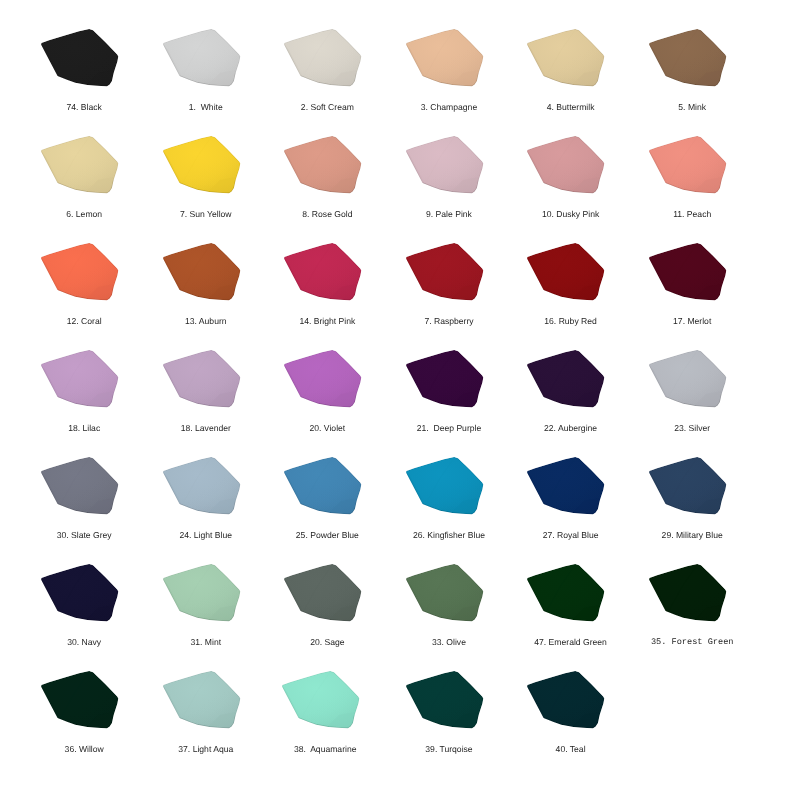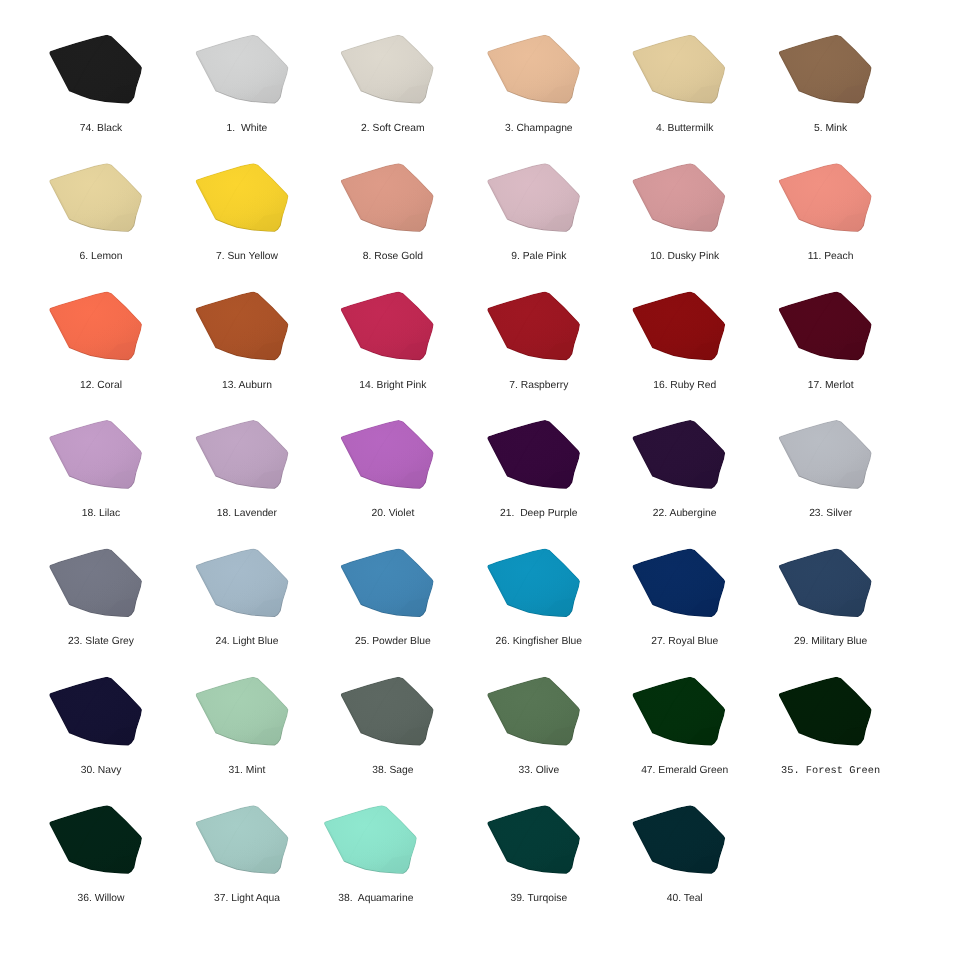--- a/index.html
+++ b/index.html
@@ -956,21 +956,21 @@
           <path class="p-outline p-rightshade" d="M48.2,0 L46.0,0.4 L38.0,2.2 L22.0,6.9 L8.0,11.2 L3.2,12.9 C0.5,13.7 -0.35,14.1 0.3,15.9 L8.4,31.4 L15.9,45.8 L16.6,47.0 L17.8,47.5 L26.6,51.0 L34.3,53.7 L46.6,55.9 L60.0,57.0 L66.0,57.2 L68.6,55.4 L70.9,52.1 L72.6,44.2 L76.4,32.4 L77.3,27.4 L76.2,25.5 L64.2,12.9 L52.0,1.3 Z" fill="url(#lbg24)"></path>
           <path class="p-outline p-bottomshade" d="M48.2,0 L46.0,0.4 L38.0,2.2 L22.0,6.9 L8.0,11.2 L3.2,12.9 C0.5,13.7 -0.35,14.1 0.3,15.9 L8.4,31.4 L15.9,45.8 L16.6,47.0 L17.8,47.5 L26.6,51.0 L34.3,53.7 L46.6,55.9 L60.0,57.0 L66.0,57.2 L68.6,55.4 L70.9,52.1 L72.6,44.2 L76.4,32.4 L77.3,27.4 L76.2,25.5 L64.2,12.9 L52.0,1.3 Z" fill="url(#lcg24)"></path>
           <polygon class="p-leftfacet" points="-4,10 -4,60 24,60 28,51.4 18.6,47.3 4.6,20.5" fill="rgb(111,114,128)"></polygon>
           <polygon class="p-cornerfacet" points="73.5,41 68.6,55.4 66,57.2 45,56.2 57,44" opacity="0.55" fill="rgb(107,110,123)"></polygon>
           <path class="p-crease" d="M48.2,0.8 L33.5,22 L19.6,47.2" fill="none" stroke-width="0.55" stroke-opacity="0.3" stroke="rgb(109,112,126)"></path>
           <path class="p-outline p-rim" fill="none" stroke-width="1.4" stroke-opacity="0.40" d="M48.2,0 L46.0,0.4 L38.0,2.2 L22.0,6.9 L8.0,11.2 L3.2,12.9 C0.5,13.7 -0.35,14.1 0.3,15.9 L8.4,31.4 L15.9,45.8 L16.6,47.0 L17.8,47.5 L26.6,51.0 L34.3,53.7 L46.6,55.9 L60.0,57.0 L66.0,57.2 L68.6,55.4 L70.9,52.1 L72.6,44.2 L76.4,32.4 L77.3,27.4 L76.2,25.5 L64.2,12.9 L52.0,1.3 Z" stroke="rgb(92,95,107)"></path>
           <path class="p-hem" d="M16.6,47.0 L17.8,47.5 L26.6,51.0 L34.3,53.7 L46.6,55.9 L60.0,57.0 L66.0,57.2 L68.6,55.4 L70.9,52.1 L72.6,44.2" fill="none" stroke-width="1.2" stroke-opacity="0.55" stroke="rgb(83,85,96)"></path>
         </g>
       </svg>
     </div>
-    <div class="label"><span class="label-text">23. Slate Grey</span></div>
+    <div class="label"><span class="label-text">30. Slate Grey</span></div>
   </div>
     <div class="cell" style="left: 162.6px; top: 457px;">
     <div class="swatch">
       <svg viewBox="0 0 78 59" width="78" height="59">
         <defs>
           <filter class="f-blur" x="-10%" y="-10%" width="120%" height="120%" color-interpolation-filters="sRGB" id="blg25">
               <feGaussianBlur stdDeviation="0.42"></feGaussianBlur>
             </filter>
           <clipPath class="f-clip" id="clg25">
               <path class="p-outline" d="M48.2,0 L46.0,0.4 L38.0,2.2 L22.0,6.9 L8.0,11.2 L3.2,12.9 C0.5,13.7 -0.35,14.1 0.3,15.9 L8.4,31.4 L15.9,45.8 L16.6,47.0 L17.8,47.5 L26.6,51.0 L34.3,53.7 L46.6,55.9 L60.0,57.0 L66.0,57.2 L68.6,55.4 L70.9,52.1 L72.6,44.2 L76.4,32.4 L77.3,27.4 L76.2,25.5 L64.2,12.9 L52.0,1.3 Z"></path>
@@ -1260,21 +1260,21 @@
           <path class="p-outline p-rightshade" d="M48.2,0 L46.0,0.4 L38.0,2.2 L22.0,6.9 L8.0,11.2 L3.2,12.9 C0.5,13.7 -0.35,14.1 0.3,15.9 L8.4,31.4 L15.9,45.8 L16.6,47.0 L17.8,47.5 L26.6,51.0 L34.3,53.7 L46.6,55.9 L60.0,57.0 L66.0,57.2 L68.6,55.4 L70.9,52.1 L72.6,44.2 L76.4,32.4 L77.3,27.4 L76.2,25.5 L64.2,12.9 L52.0,1.3 Z" fill="url(#lbg32)"></path>
           <path class="p-outline p-bottomshade" d="M48.2,0 L46.0,0.4 L38.0,2.2 L22.0,6.9 L8.0,11.2 L3.2,12.9 C0.5,13.7 -0.35,14.1 0.3,15.9 L8.4,31.4 L15.9,45.8 L16.6,47.0 L17.8,47.5 L26.6,51.0 L34.3,53.7 L46.6,55.9 L60.0,57.0 L66.0,57.2 L68.6,55.4 L70.9,52.1 L72.6,44.2 L76.4,32.4 L77.3,27.4 L76.2,25.5 L64.2,12.9 L52.0,1.3 Z" fill="url(#lcg32)"></path>
           <polygon class="p-leftfacet" points="-4,10 -4,60 24,60 28,51.4 18.6,47.3 4.6,20.5" fill="rgb(88,99,93)"></polygon>
           <polygon class="p-cornerfacet" points="73.5,41 68.6,55.4 66,57.2 45,56.2 57,44" opacity="0.55" fill="rgb(85,96,90)"></polygon>
           <path class="p-crease" d="M48.2,0.8 L33.5,22 L19.6,47.2" fill="none" stroke-width="0.55" stroke-opacity="0.3" stroke="rgb(86,97,91)"></path>
           <path class="p-outline p-rim" fill="none" stroke-width="1.4" stroke-opacity="0.40" d="M48.2,0 L46.0,0.4 L38.0,2.2 L22.0,6.9 L8.0,11.2 L3.2,12.9 C0.5,13.7 -0.35,14.1 0.3,15.9 L8.4,31.4 L15.9,45.8 L16.6,47.0 L17.8,47.5 L26.6,51.0 L34.3,53.7 L46.6,55.9 L60.0,57.0 L66.0,57.2 L68.6,55.4 L70.9,52.1 L72.6,44.2 L76.4,32.4 L77.3,27.4 L76.2,25.5 L64.2,12.9 L52.0,1.3 Z" stroke="rgb(73,82,77)"></path>
           <path class="p-hem" d="M16.6,47.0 L17.8,47.5 L26.6,51.0 L34.3,53.7 L46.6,55.9 L60.0,57.0 L66.0,57.2 L68.6,55.4 L70.9,52.1 L72.6,44.2" fill="none" stroke-width="1.2" stroke-opacity="0.55" stroke="rgb(65,73,69)"></path>
         </g>
       </svg>
     </div>
-    <div class="label"><span class="label-text">38. Sage</span></div>
+    <div class="label"><span class="label-text">20. Sage</span></div>
   </div>
     <div class="cell" style="left: 405.8px; top: 564px;">
     <div class="swatch">
       <svg viewBox="0 0 78 59" width="78" height="59">
         <defs>
           <filter class="f-blur" x="-10%" y="-10%" width="120%" height="120%" color-interpolation-filters="sRGB" id="blg33">
               <feGaussianBlur stdDeviation="0.42"></feGaussianBlur>
             </filter>
           <clipPath class="f-clip" id="clg33">
               <path class="p-outline" d="M48.2,0 L46.0,0.4 L38.0,2.2 L22.0,6.9 L8.0,11.2 L3.2,12.9 C0.5,13.7 -0.35,14.1 0.3,15.9 L8.4,31.4 L15.9,45.8 L16.6,47.0 L17.8,47.5 L26.6,51.0 L34.3,53.7 L46.6,55.9 L60.0,57.0 L66.0,57.2 L68.6,55.4 L70.9,52.1 L72.6,44.2 L76.4,32.4 L77.3,27.4 L76.2,25.5 L64.2,12.9 L52.0,1.3 Z"></path>
@@ -1452,21 +1452,21 @@
           <polygon class="p-leftfacet" points="-4,10 -4,60 24,60 28,51.4 18.6,47.3 4.6,20.5" fill="rgb(157,195,189)"></polygon>
           <polygon class="p-cornerfacet" points="73.5,41 68.6,55.4 66,57.2 45,56.2 57,44" opacity="0.55" fill="rgb(152,189,183)"></polygon>
           <path class="p-crease" d="M48.2,0.8 L33.5,22 L19.6,47.2" fill="none" stroke-width="0.55" stroke-opacity="0.3" stroke="rgb(155,192,186)"></path>
           <path class="p-outline p-rim" fill="none" stroke-width="1.4" stroke-opacity="0.40" d="M48.2,0 L46.0,0.4 L38.0,2.2 L22.0,6.9 L8.0,11.2 L3.2,12.9 C0.5,13.7 -0.35,14.1 0.3,15.9 L8.4,31.4 L15.9,45.8 L16.6,47.0 L17.8,47.5 L26.6,51.0 L34.3,53.7 L46.6,55.9 L60.0,57.0 L66.0,57.2 L68.6,55.4 L70.9,52.1 L72.6,44.2 L76.4,32.4 L77.3,27.4 L76.2,25.5 L64.2,12.9 L52.0,1.3 Z" stroke="rgb(132,164,159)"></path>
           <path class="p-hem" d="M16.6,47.0 L17.8,47.5 L26.6,51.0 L34.3,53.7 L46.6,55.9 L60.0,57.0 L66.0,57.2 L68.6,55.4 L70.9,52.1 L72.6,44.2" fill="none" stroke-width="1.2" stroke-opacity="0.55" stroke="rgb(119,148,144)"></path>
         </g>
       </svg>
     </div>
     <div class="label"><span class="label-text">37. Light Aqua</span></div>
   </div>
-    <div class="cell" style="left: 270px; top: 671px;">
+    <div class="cell" style="left: 282px; top: 671px;">
     <div class="swatch">
       <svg viewBox="0 0 78 59" width="78" height="59">
         <defs>
           <filter class="f-blur" x="-10%" y="-10%" width="120%" height="120%" color-interpolation-filters="sRGB" id="blg38">
               <feGaussianBlur stdDeviation="0.42"></feGaussianBlur>
             </filter>
           <clipPath class="f-clip" id="clg38">
               <path class="p-outline" d="M48.2,0 L46.0,0.4 L38.0,2.2 L22.0,6.9 L8.0,11.2 L3.2,12.9 C0.5,13.7 -0.35,14.1 0.3,15.9 L8.4,31.4 L15.9,45.8 L16.6,47.0 L17.8,47.5 L26.6,51.0 L34.3,53.7 L46.6,55.9 L60.0,57.0 L66.0,57.2 L68.6,55.4 L70.9,52.1 L72.6,44.2 L76.4,32.4 L77.3,27.4 L76.2,25.5 L64.2,12.9 L52.0,1.3 Z"></path>
             </clipPath>
           <radialGradient class="g-radial" cx="0.44" cy="0.31" r="0.87" id="rgg38">

